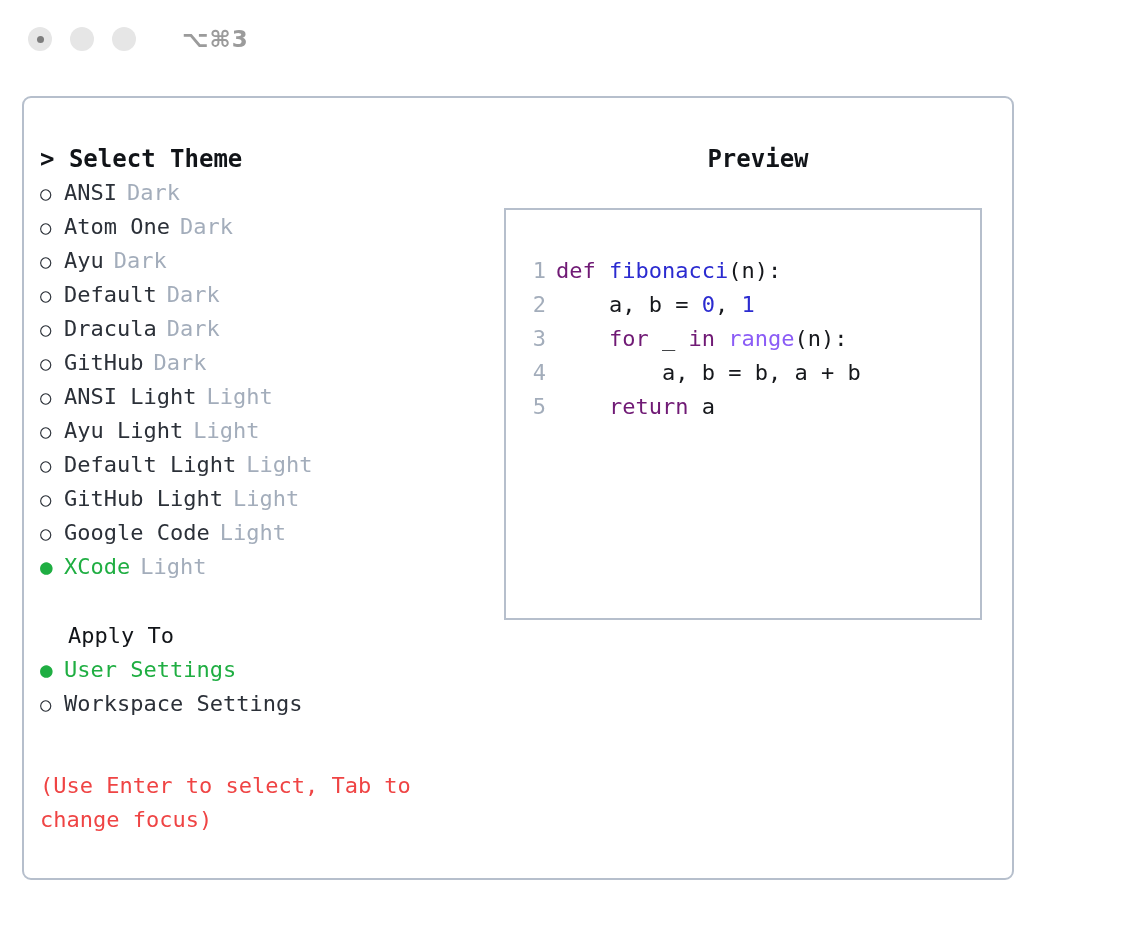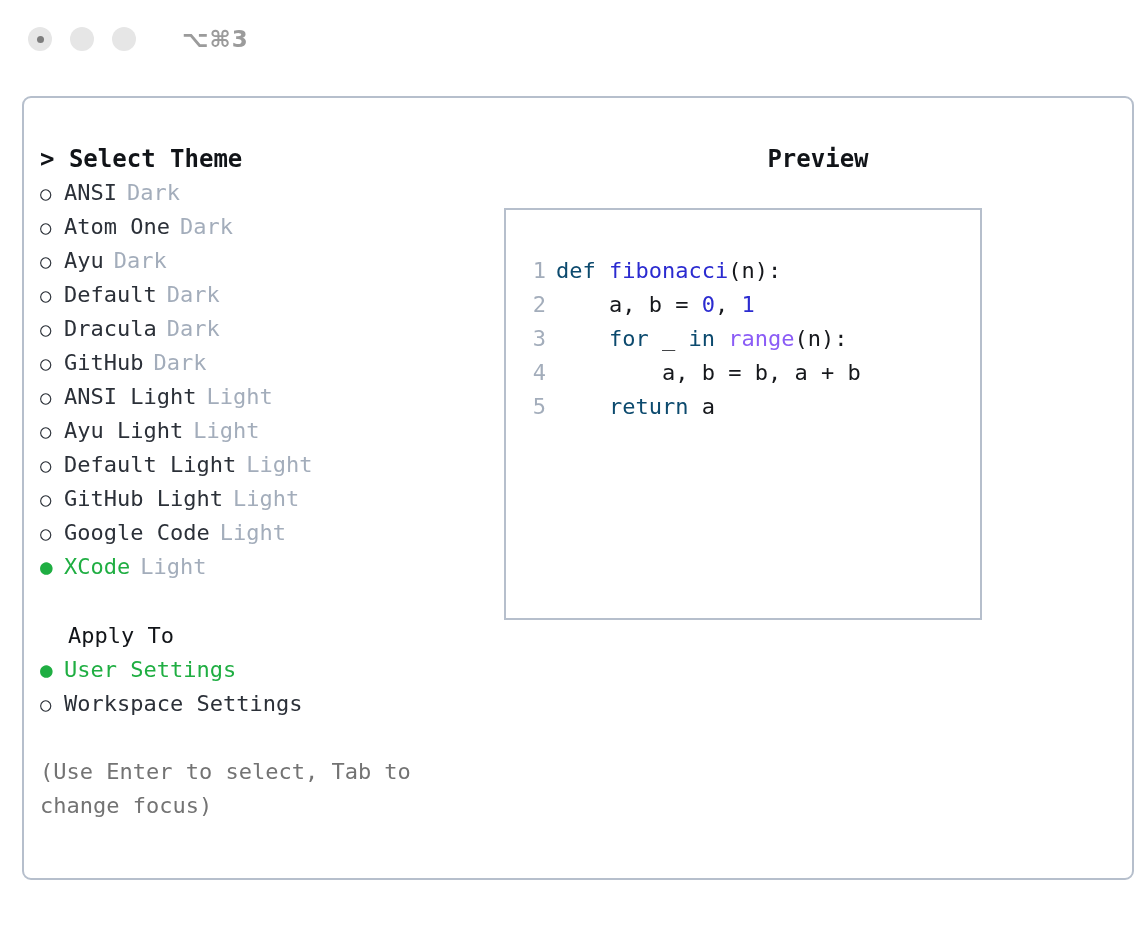--- a/index.html
+++ b/index.html
@@ -59,21 +59,21 @@
     color: #9b9b9b;
     letter-spacing: 1px;
     font-family: "DejaVu Sans", "Liberation Sans", sans-serif;
   }
 
   
   .panel {
     position: absolute;
     left: 22px;
     top: 96px;
-    width: 1112px;
+    width: 992px;
     height: 784px;
     box-sizing: border-box;
     border: 2px solid #b6bfcc;
     border-radius: 9px;
     background: #ffffff;
   }
   .panel-inner {
     display: flex;
     padding: 44px 0 0 0;
   }
@@ -134,23 +134,23 @@
   }
   .subsection-title {
     font-size: 22px;
     color: #111418;
     line-height: 34px;
     padding-left: 28px;
     white-space: pre;
   }
 
   .hint {
-    margin-top: 34px;
-    font-size: 22px;
-    color: #737373;
+    margin-top: 48px;
+    font-size: 22px;
+    color: #ef4444;
     line-height: 34px;
     width: 400px;
     white-space: pre-wrap;
   }
 
   
   .preview-title {
     font-size: 24px;
     font-weight: bold;
     color: #111418;
@@ -172,21 +172,21 @@
     line-height: 34px;
     white-space: pre;
   }
   .gutter {
     display: inline-block;
     width: 26px;
     color: #a3adbb;
     text-align: right;
     margin-right: 10px;
   }
-  .tok-kw      { color: #0c4a6e; text-align: right; }
+  .tok-kw      { color: #701a75; text-align: right; }
   .tok-fn      { color: #2b2bd0; }
   .tok-builtin { color: #8b5cf6; }
   .tok-num     { color: #2b2bd0; }
   .tok-plain   { color: #16181c; }
   .tok-punct   { color: #16181c; }
   .diff-gap    { height: 34px; }
   .diff-ctx    { color: #757d87; }
   .diff-del    { color: #cf2222; }
   .diff-add    { color: #14ad22; }
 </style>

